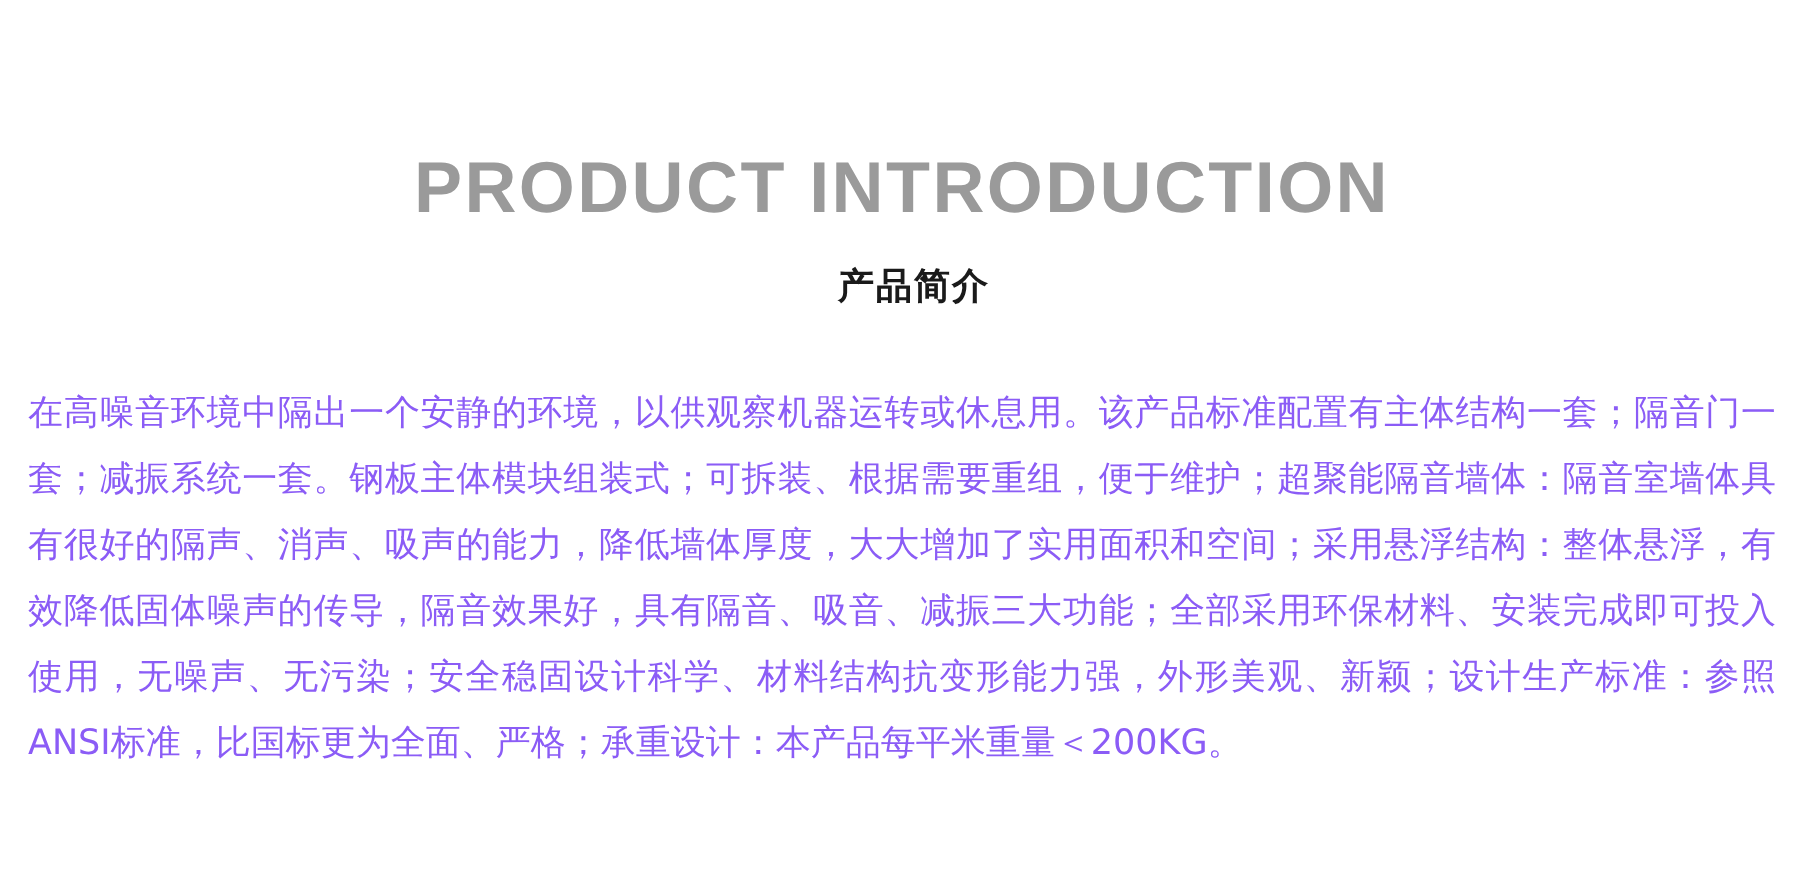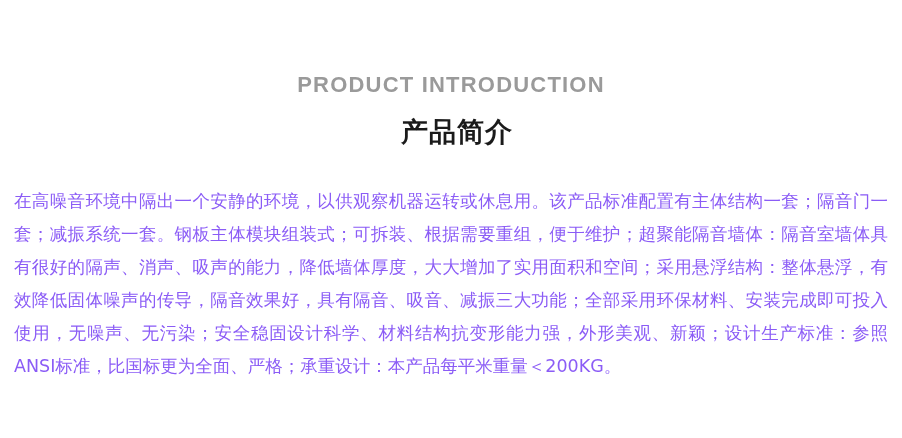--- a/index.html
+++ b/index.html
@@ -18,29 +18,29 @@
     position: relative;
     width: 902px;
     height: 438px;
     box-sizing: border-box;
   }
   .header-block {
     text-align: center;
     padding-top: 72px;
   }
   .title-en {
-    font-size: 22px;
+    font-size: 36px;
     font-weight: bold;
     letter-spacing: 1.2px;
     color: #9a9a9a;
     line-height: 1.2;
     margin: 0;
   }
   .title-cn {
-    font-size: 27px;
+    font-size: 18px;
     font-weight: bold;
     color: #1a1a1a;
     letter-spacing: 1px;
     margin: 18px 0 0 12px;
     line-height: 1.2;
   }
   .body-block {
     margin: 36px 10px 0 10px;
     padding: 0 4px;
     font-size: 17.5px;

